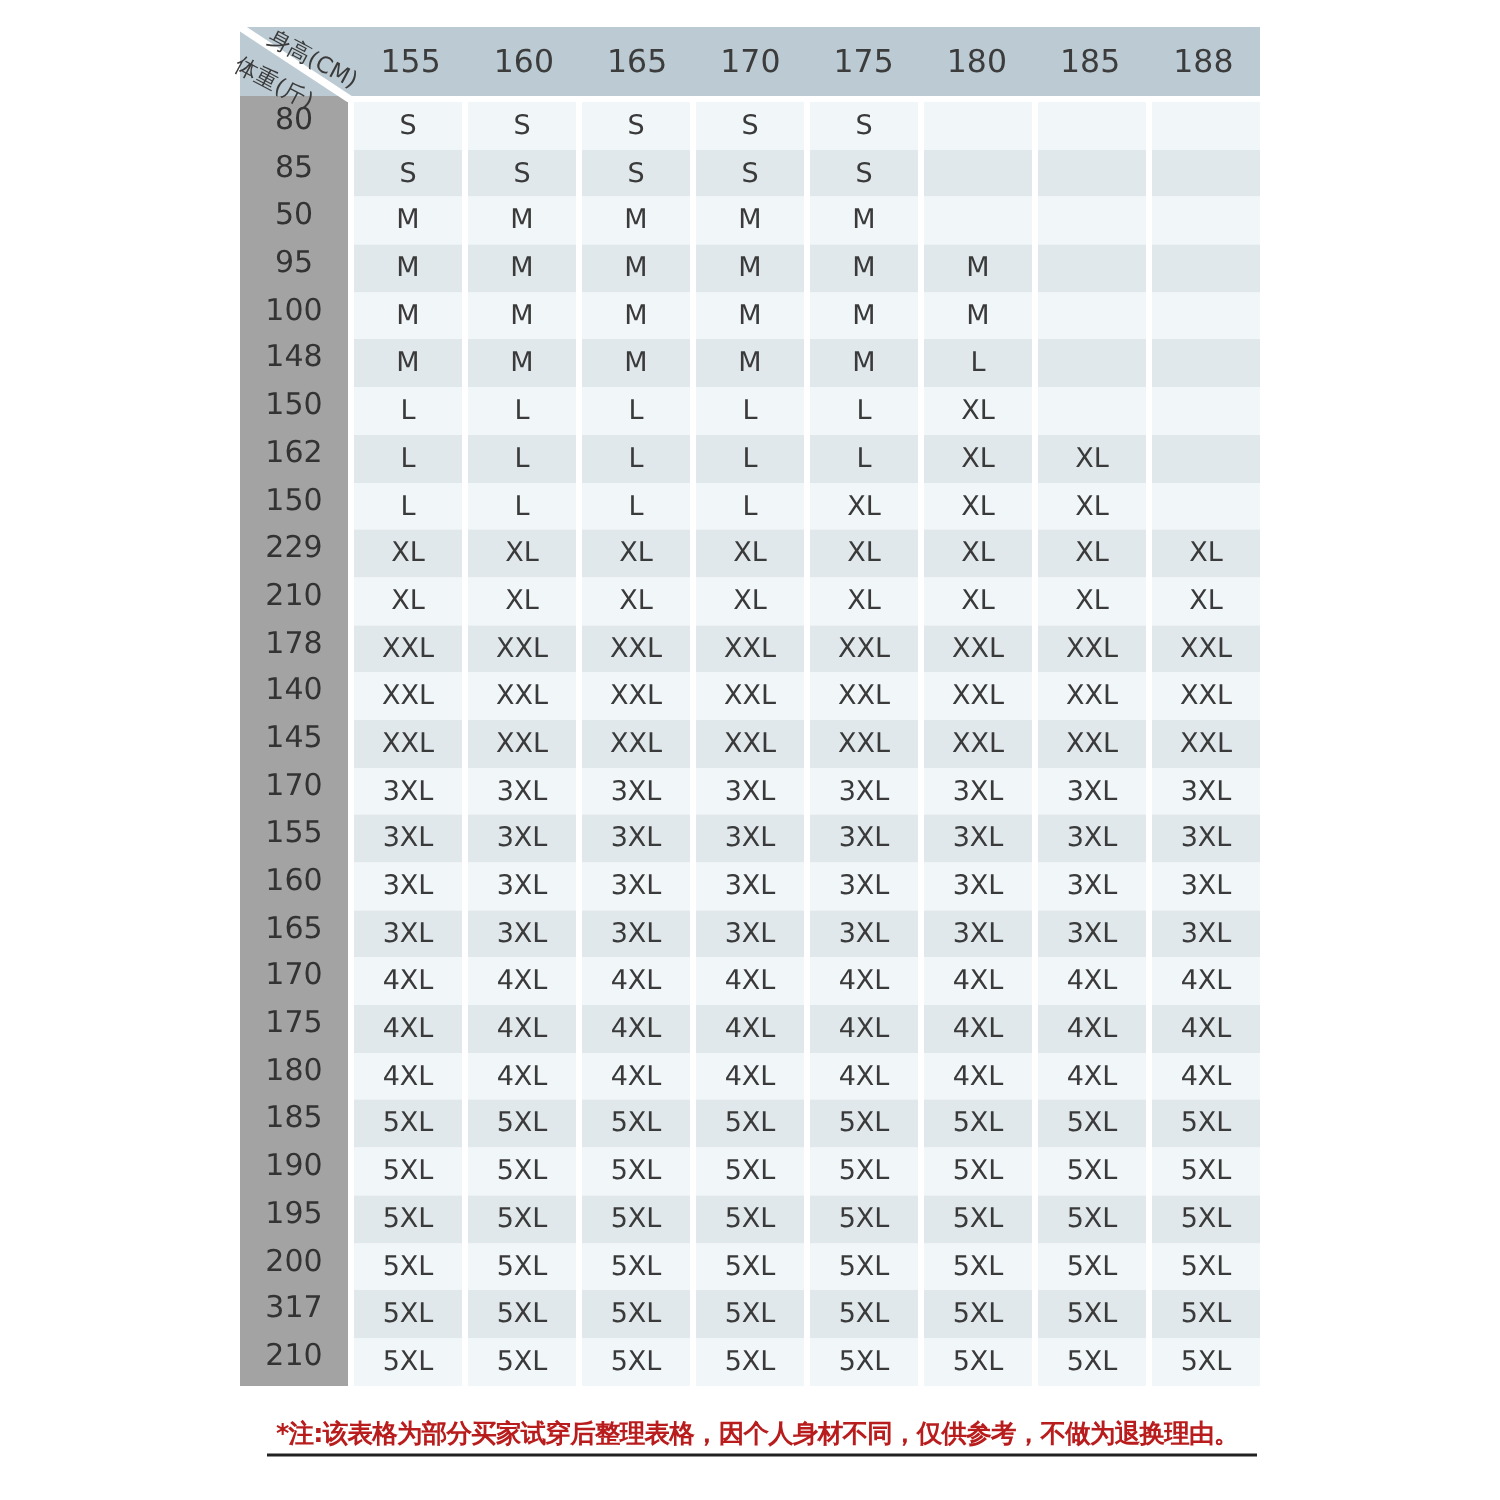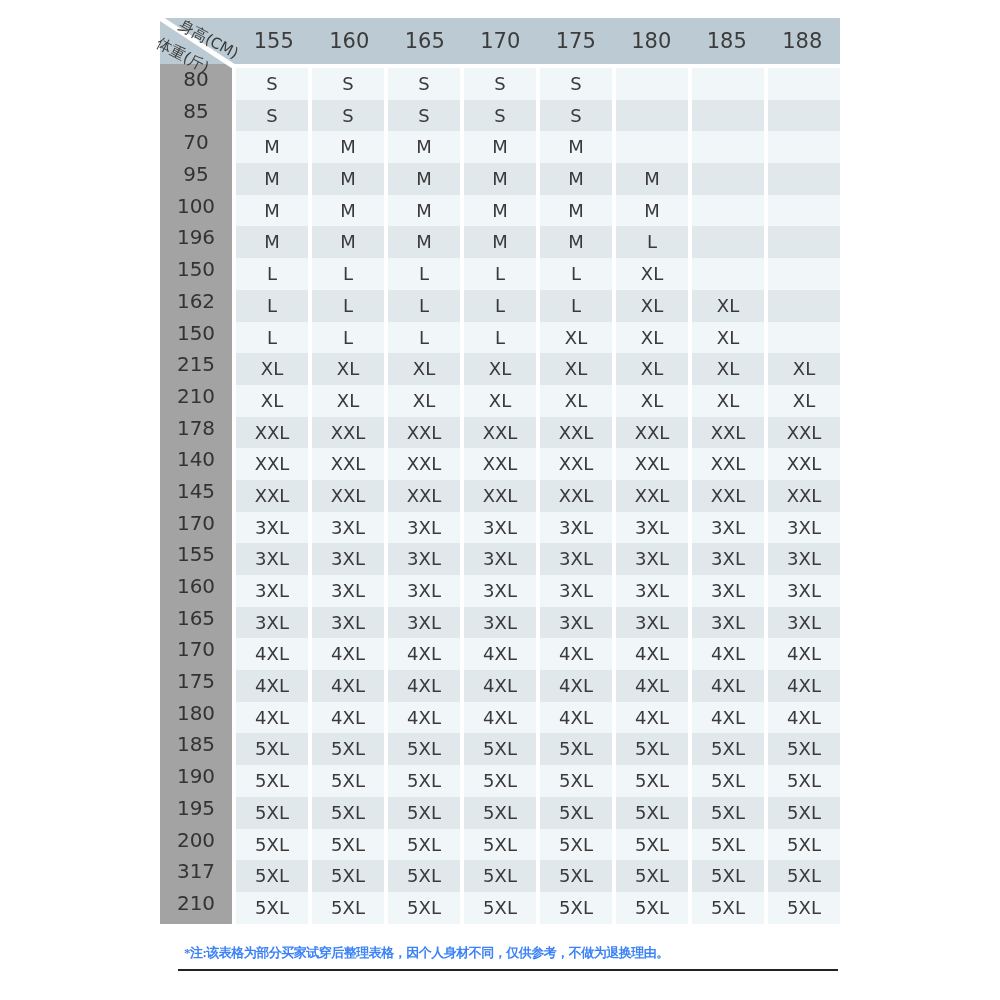--- a/index.html
+++ b/index.html
@@ -15,21 +15,21 @@
   .hcell { flex:1; text-align:center; line-height:46px; font-size:21px; color:#3c3c3c; }
   .body { display:flex; }
   .rowhdr { width:72px; background:#a3a3a3; }
   .rh { height:31.7px; text-align:center; line-height:31.7px; font-size:20px; color:#333; }
   .cols { flex:1; display:flex; background:#fff; padding-left:4px; padding-top:4px; }
   .col { flex:1; margin-right:4px; }
   .col:last-child { margin-right:0; }
   .cell { height:31.7px; text-align:center; line-height:31.7px; font-size:18px; color:#3a3a3a; }
   .cell.odd { background:#f1f6f9; }
   .cell.even { background:#e0e8eb; }
-  .note { position:absolute; left:184px; top:944px; font-size:13px; font-weight:bold; color:#3b82f6; white-space:nowrap; letter-spacing:-0.5px;font-family:Liberation Serif, serif; }
+  .note { position:absolute; left:184px; top:944px; font-size:17px; font-weight:bold; color:#b91c1c; white-space:nowrap; letter-spacing:-0.5px; }
   .note-line { position:absolute; left:178px; top:969px; width:660px; height:2px; background:#222; }
 </style>
 </head>
 <body>
 
 <div id="chart">
   <div class="header">
     <div class="corner">
       <svg width="76" height="50">
         <line x1="0" y1="0" x2="76" y2="50" stroke="#ffffff" stroke-width="5"></line>
@@ -45,28 +45,28 @@
         <div class="hcell">175</div>
         <div class="hcell">180</div>
         <div class="hcell">185</div>
         <div class="hcell">188</div>
       </div>
   </div>
   <div class="body">
     <div class="rowhdr" id="rowhdr">
         <div class="rh">80</div>
         <div class="rh">85</div>
-        <div class="rh">70</div>
+        <div class="rh">50</div>
         <div class="rh">95</div>
         <div class="rh">100</div>
-        <div class="rh">196</div>
+        <div class="rh">148</div>
         <div class="rh">150</div>
         <div class="rh">162</div>
         <div class="rh">150</div>
-        <div class="rh">215</div>
+        <div class="rh">229</div>
         <div class="rh">210</div>
         <div class="rh">178</div>
         <div class="rh">140</div>
         <div class="rh">145</div>
         <div class="rh">170</div>
         <div class="rh">155</div>
         <div class="rh">160</div>
         <div class="rh">165</div>
         <div class="rh">170</div>
         <div class="rh">175</div>

